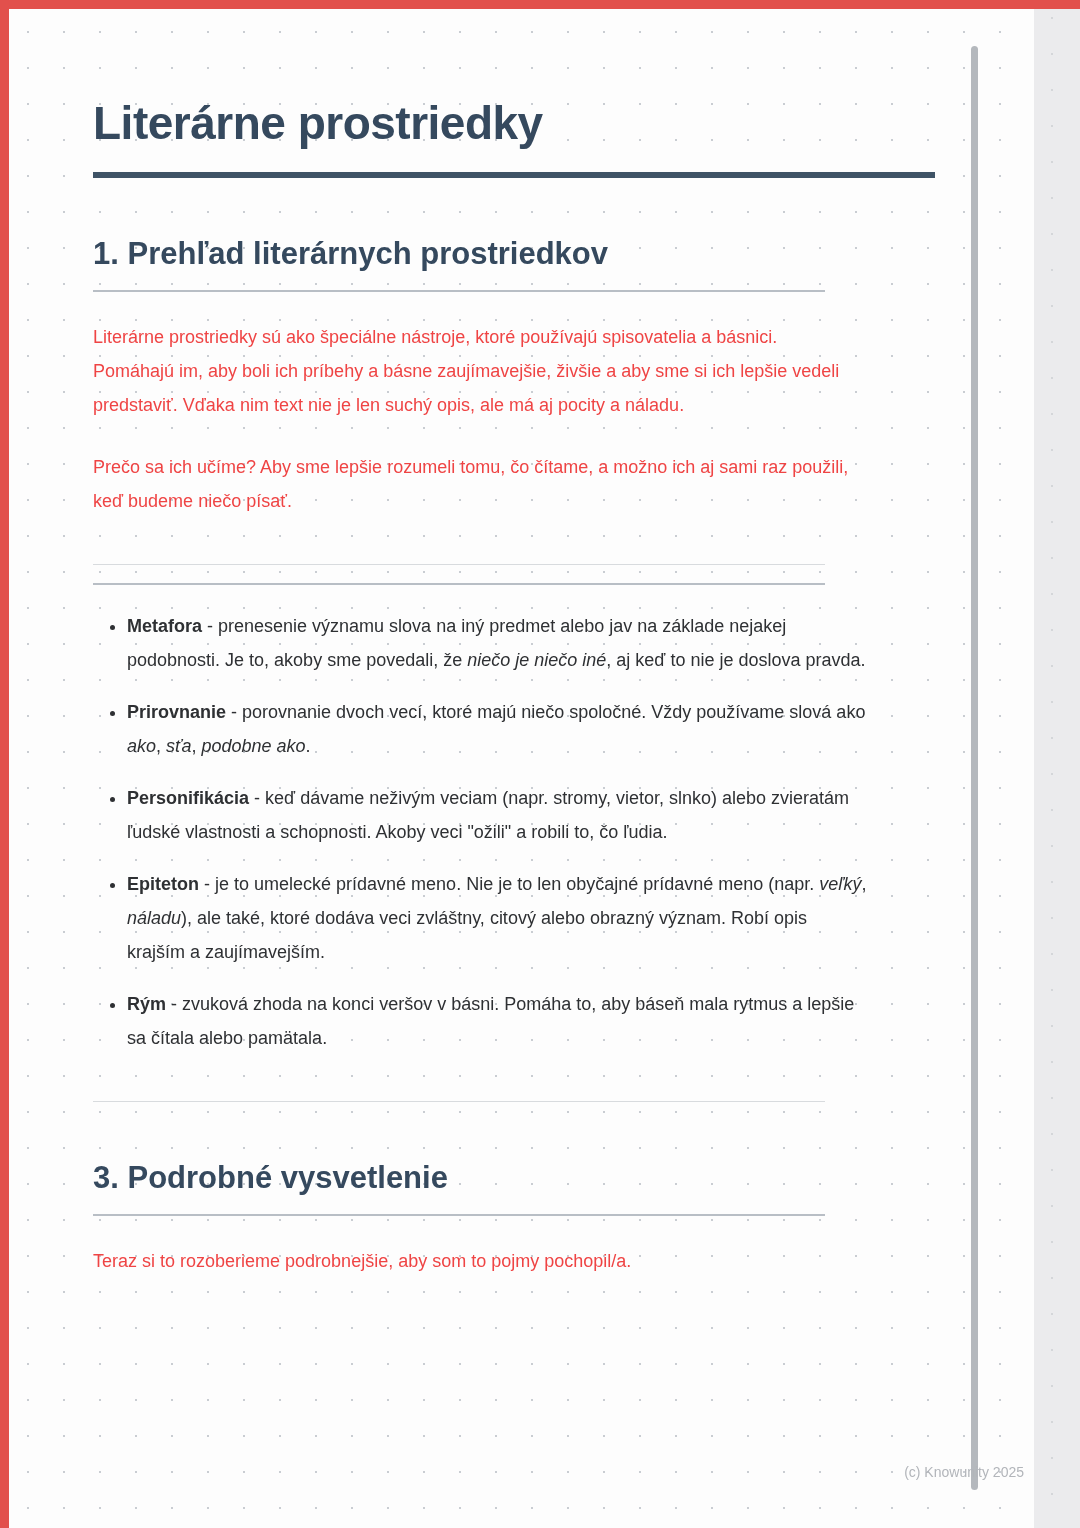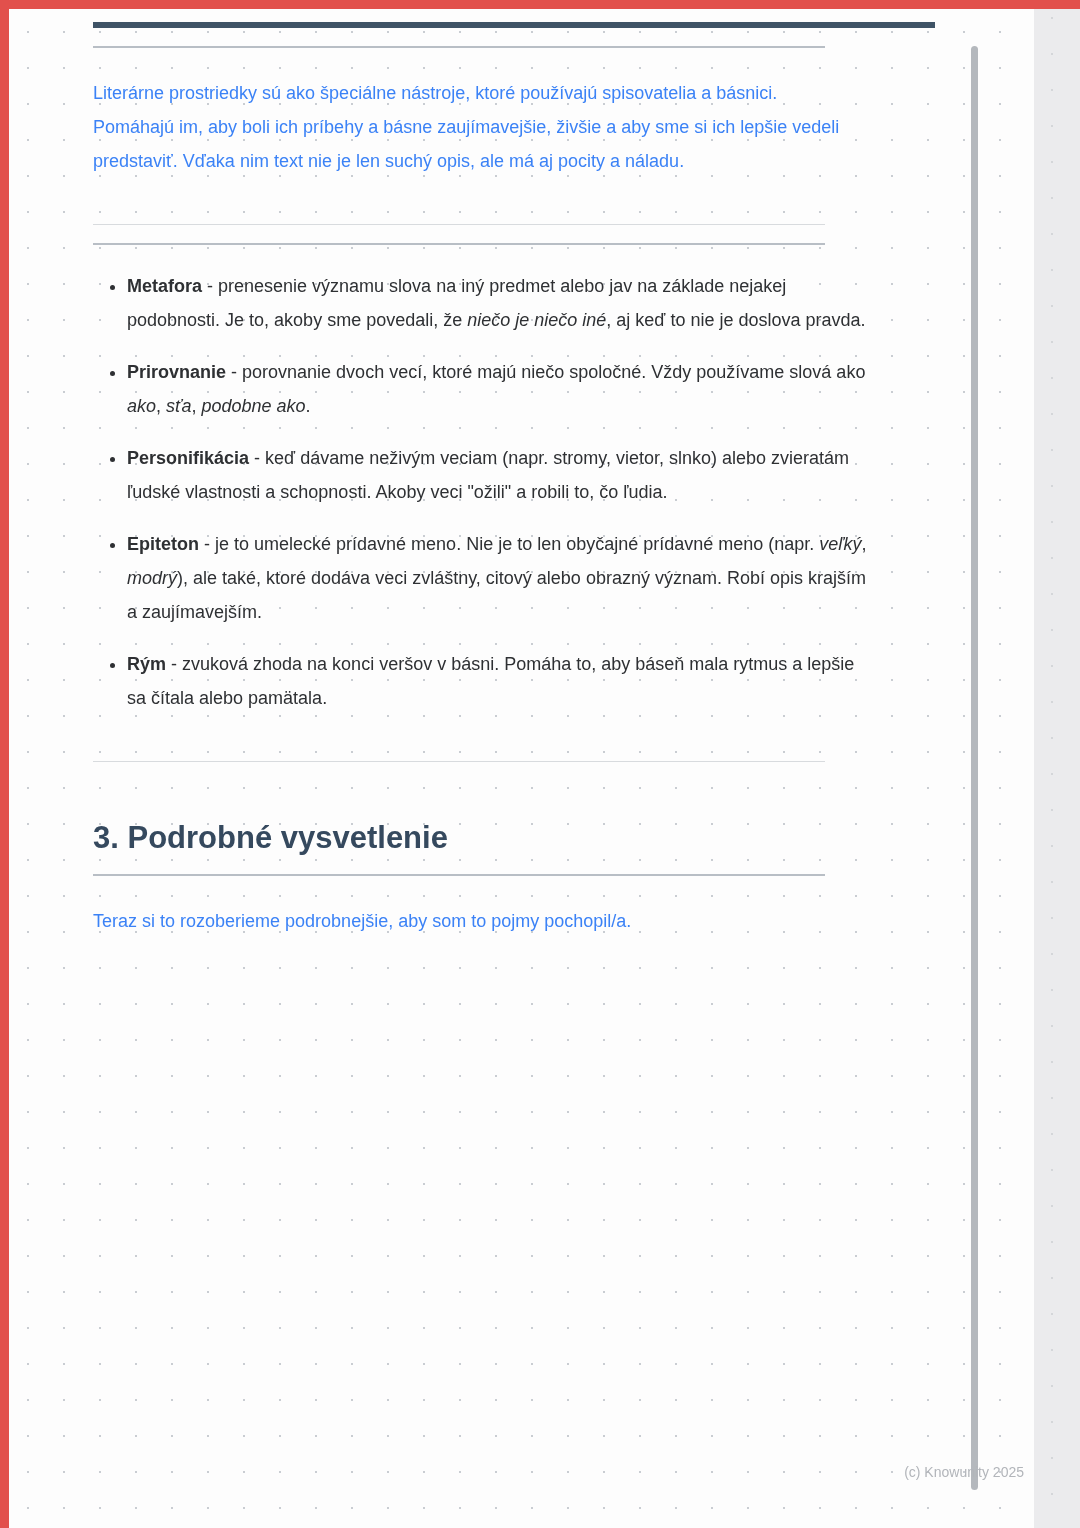--- a/index.html
+++ b/index.html
@@ -78,21 +78,21 @@
   .heading-rule {
     margin-top: 18px;
     width: 732px;
     height: 2px;
     background: #b8bec5;
   }
   p {
     margin: 28px 0 0 0;
     font-size: 18px;
     line-height: 34px;
-    color: #3b82f6;
+    color: #ef4444;
     max-width: 760px;
   }
   .divider {
     margin-top: 46px;
     width: 732px;
     height: 1px;
     background: #d8dbde;
   }
   ul {
     margin: 24px 0 0 0;
@@ -125,43 +125,46 @@
 </head>
 <body>
 
 <div class="red-top"></div>
 <div class="red-left"></div>
 <div class="side-panel"></div>
 <div class="scroll-thumb"></div>
 
 <div class="content">
 
+  <h1>Literárne prostriedky</h1>
   <div class="title-rule"></div>
 
+  <h2>1. Prehľad literárnych prostriedkov</h2>
   <div class="heading-rule"></div>
 
   <p>Literárne prostriedky sú ako špeciálne nástroje, ktoré používajú spisovatelia a básnici. Pomáhajú im, aby boli ich príbehy a básne zaujímavejšie, živšie a aby sme si ich lepšie vedeli predstaviť. Vďaka nim text nie je len suchý opis, ale má aj pocity a náladu.</p>
+  <p>Prečo sa ich učíme? Aby sme lepšie rozumeli tomu, čo čítame, a možno ich aj sami raz použili, keď budeme niečo písať.</p>
 
   <div class="divider"></div>
 
   <div class="heading-rule"></div>
 
 
   <ul>
     <li>
       <span class="term">Metafora</span><span> - prenesenie významu slova na iný predmet alebo jav na základe nejakej podobnosti. Je to, akoby sme povedali, že </span><em>niečo je niečo iné</em><span>, aj keď to nie je doslova pravda.</span>
     </li>
     <li>
       <span class="term">Prirovnanie</span><span> - porovnanie dvoch vecí, ktoré majú niečo spoločné. Vždy používame slová ako </span><em>ako</em><span>, </span><em>sťa</em><span>, </span><em>podobne ako</em><span>.</span>
     </li>
     <li>
       <span class="term">Personifikácia</span><span> - keď dávame neživým veciam (napr. stromy, vietor, slnko) alebo zvieratám ľudské vlastnosti a schopnosti. Akoby veci "ožili" a robili to, čo ľudia.</span>
     </li>
     <li>
-      <span class="term">Epiteton</span><span> - je to umelecké prídavné meno. Nie je to len obyčajné prídavné meno (napr. </span><em>veľký</em><span>, </span><em>modrý</em><span>), ale také, ktoré dodáva veci zvláštny, citový alebo obrazný význam. Robí opis krajším a zaujímavejším.</span>
+      <span class="term">Epiteton</span><span> - je to umelecké prídavné meno. Nie je to len obyčajné prídavné meno (napr. </span><em>veľký</em><span>, </span><em>náladu</em><span>), ale také, ktoré dodáva veci zvláštny, citový alebo obrazný význam. Robí opis krajším a zaujímavejším.</span>
     </li>
     <li>
       <span class="term">Rým</span><span> - zvuková zhoda na konci veršov v básni. Pomáha to, aby báseň mala rytmus a lepšie sa čítala alebo pamätala.</span>
     </li>
   </ul>
 
   <div class="divider"></div>
 
   <h2>3. Podrobné vysvetlenie</h2>
   <div class="heading-rule"></div>

